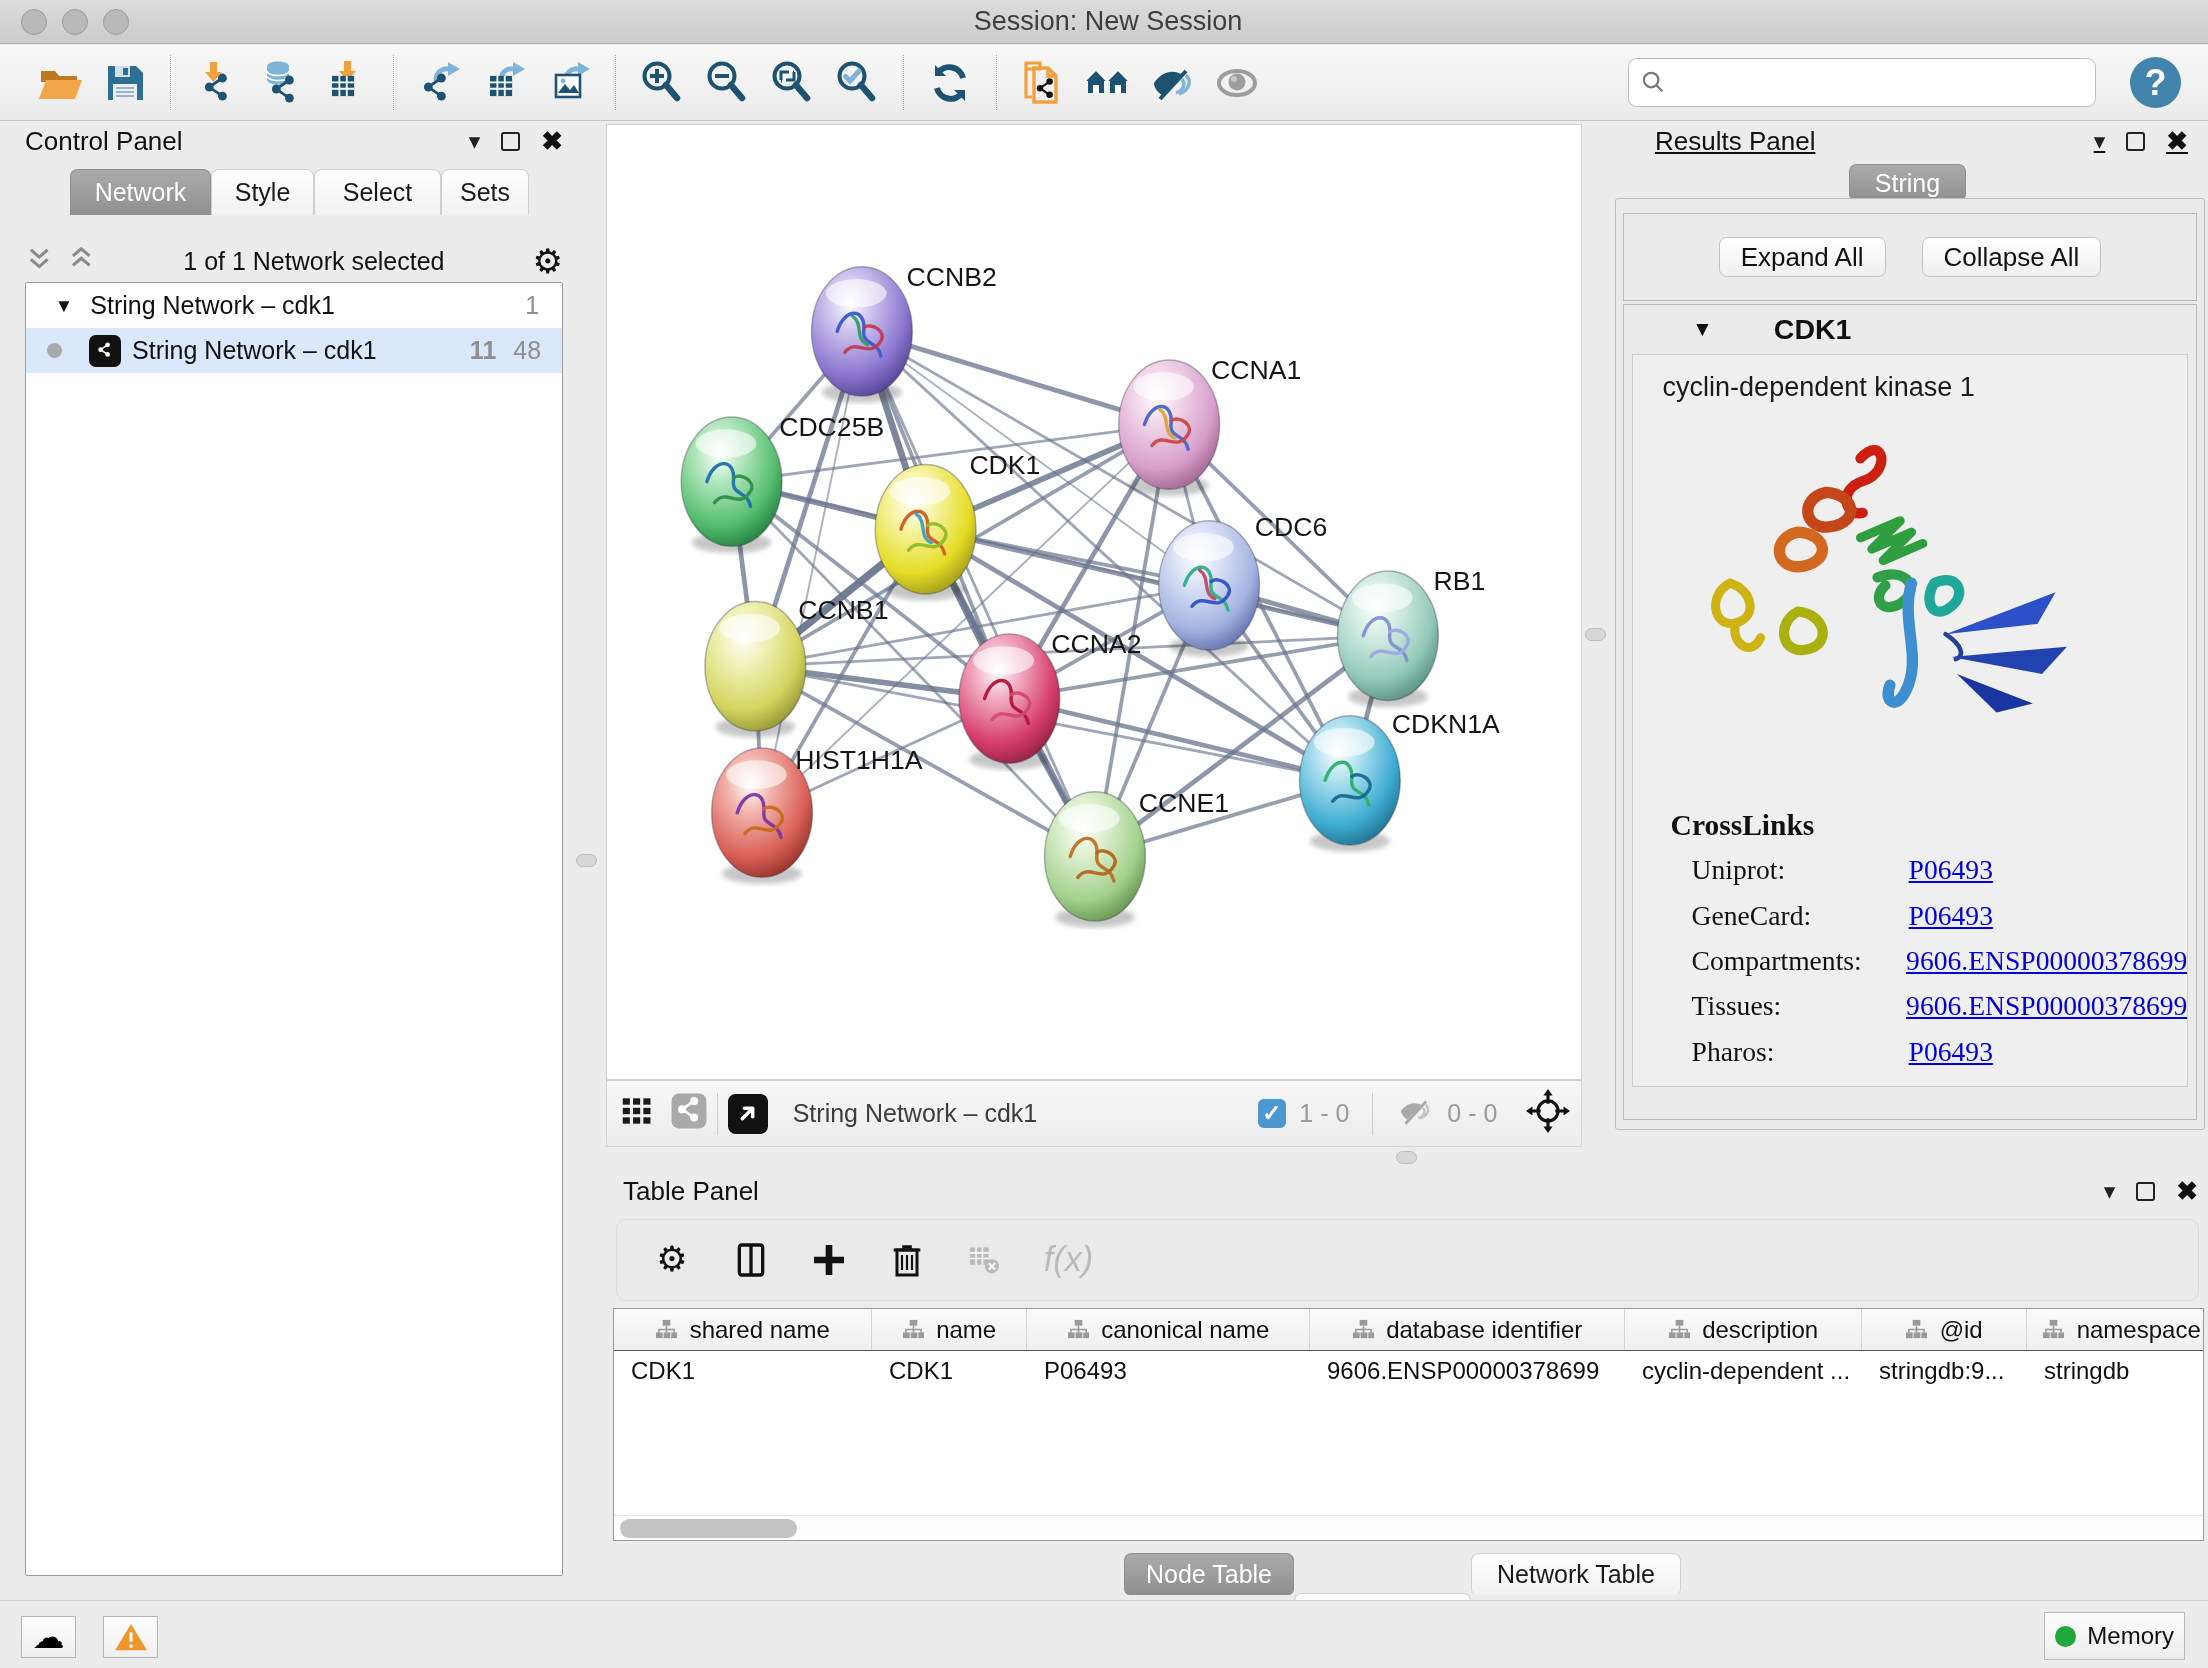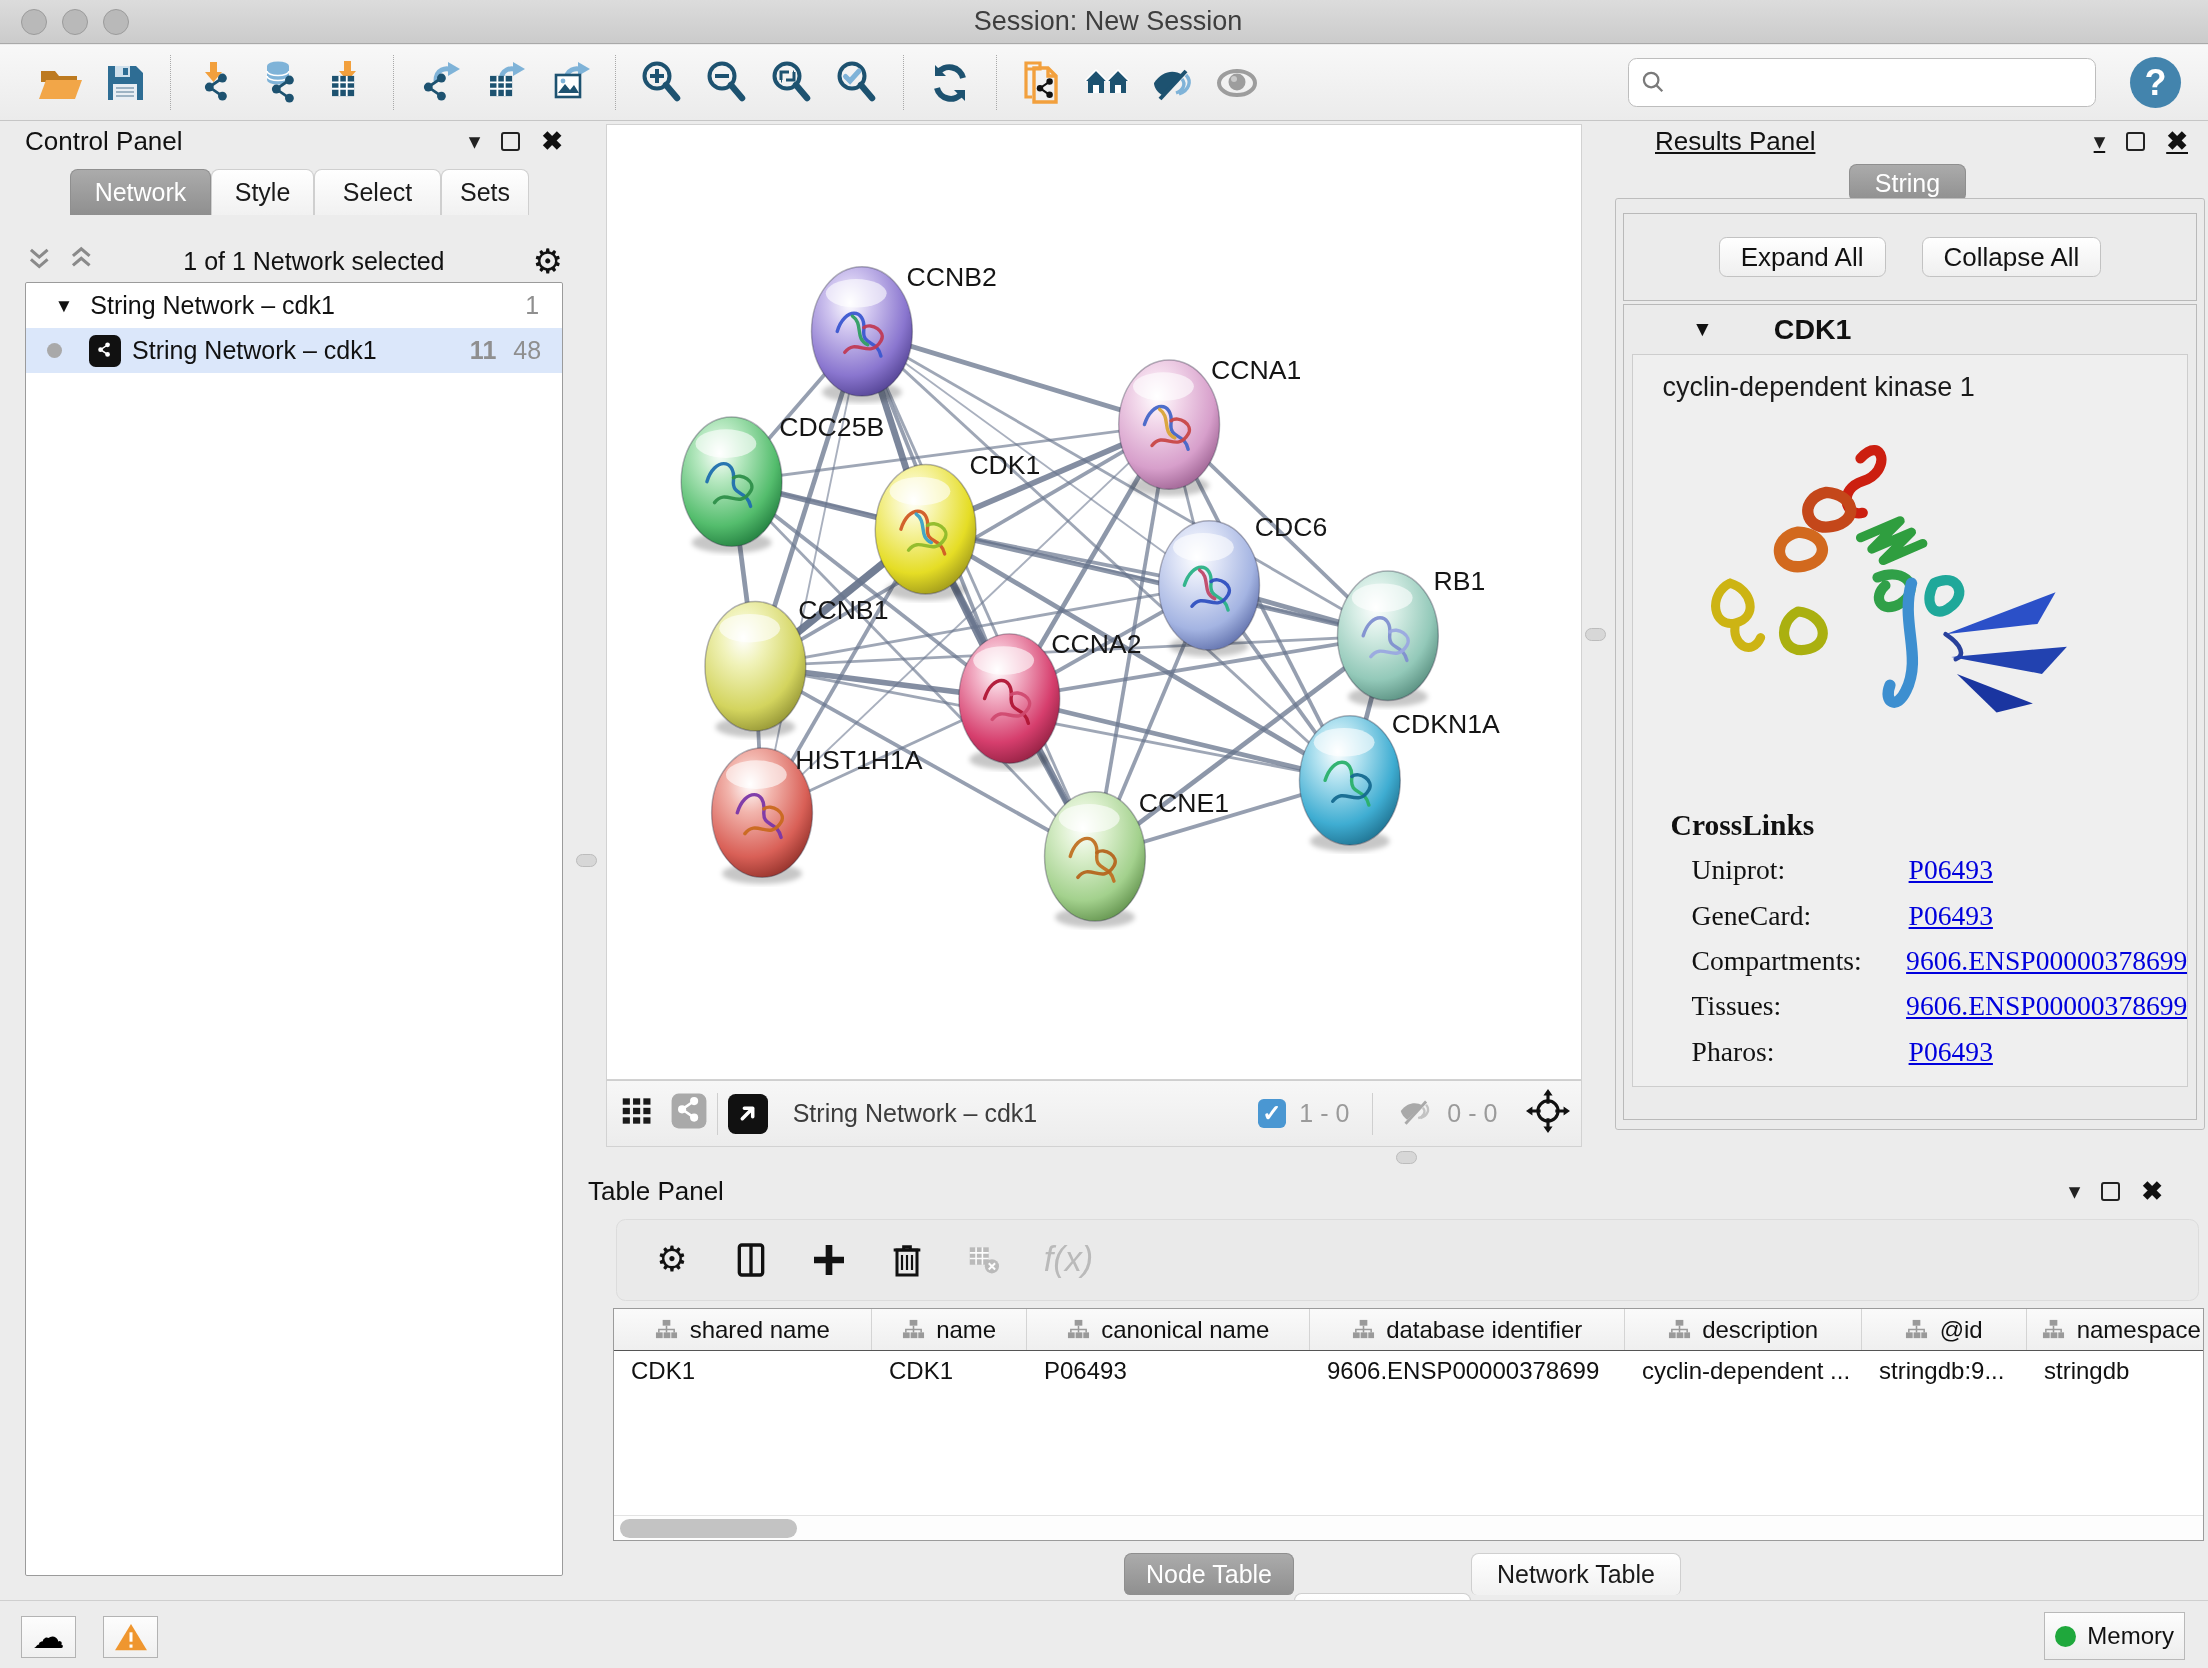--- a/index.html
+++ b/index.html
@@ -731,21 +731,21 @@
             <a class="xl-link" href="#">9606.ENSP00000378699</a>
           </div>
           <div class="xl-row">
             <span class="xl-label">Pharos:</span>
             <a class="xl-link" href="#">P06493</a>
           </div>
         </div>
     </div>
   </div>
 
-  <div class="panel-head" style="left:588px; top:1176px; width:1575px;">
+  <div class="panel-head" style="left:623px; top:1176px; width:1575px;">
     <span>Table Panel</span>
     <span class="panel-ctrl">
       <span class="pc-menu">▾</span>
       <span class="pc-float"></span>
       <span class="pc-close">✖</span>
     </span>
   </div>
   <div class="tp-toolbar" id="tp-toolbar">
       <span style="display:flex;align-items:center;">
         <svg width="42" height="42" viewBox="0 0 48 48">

